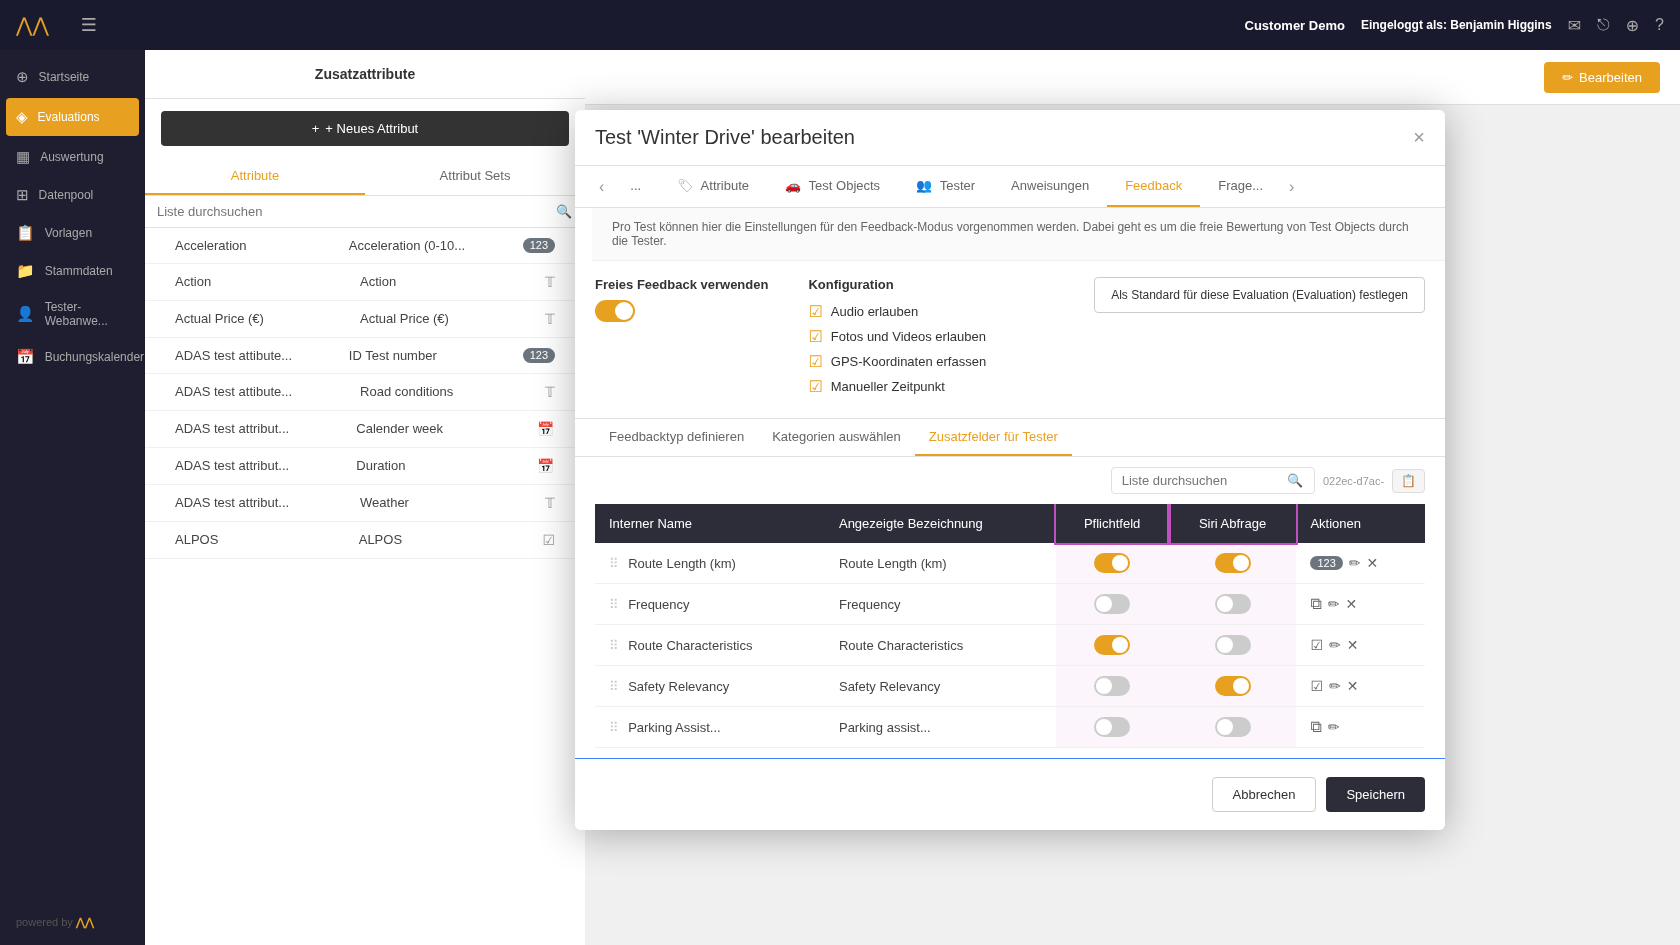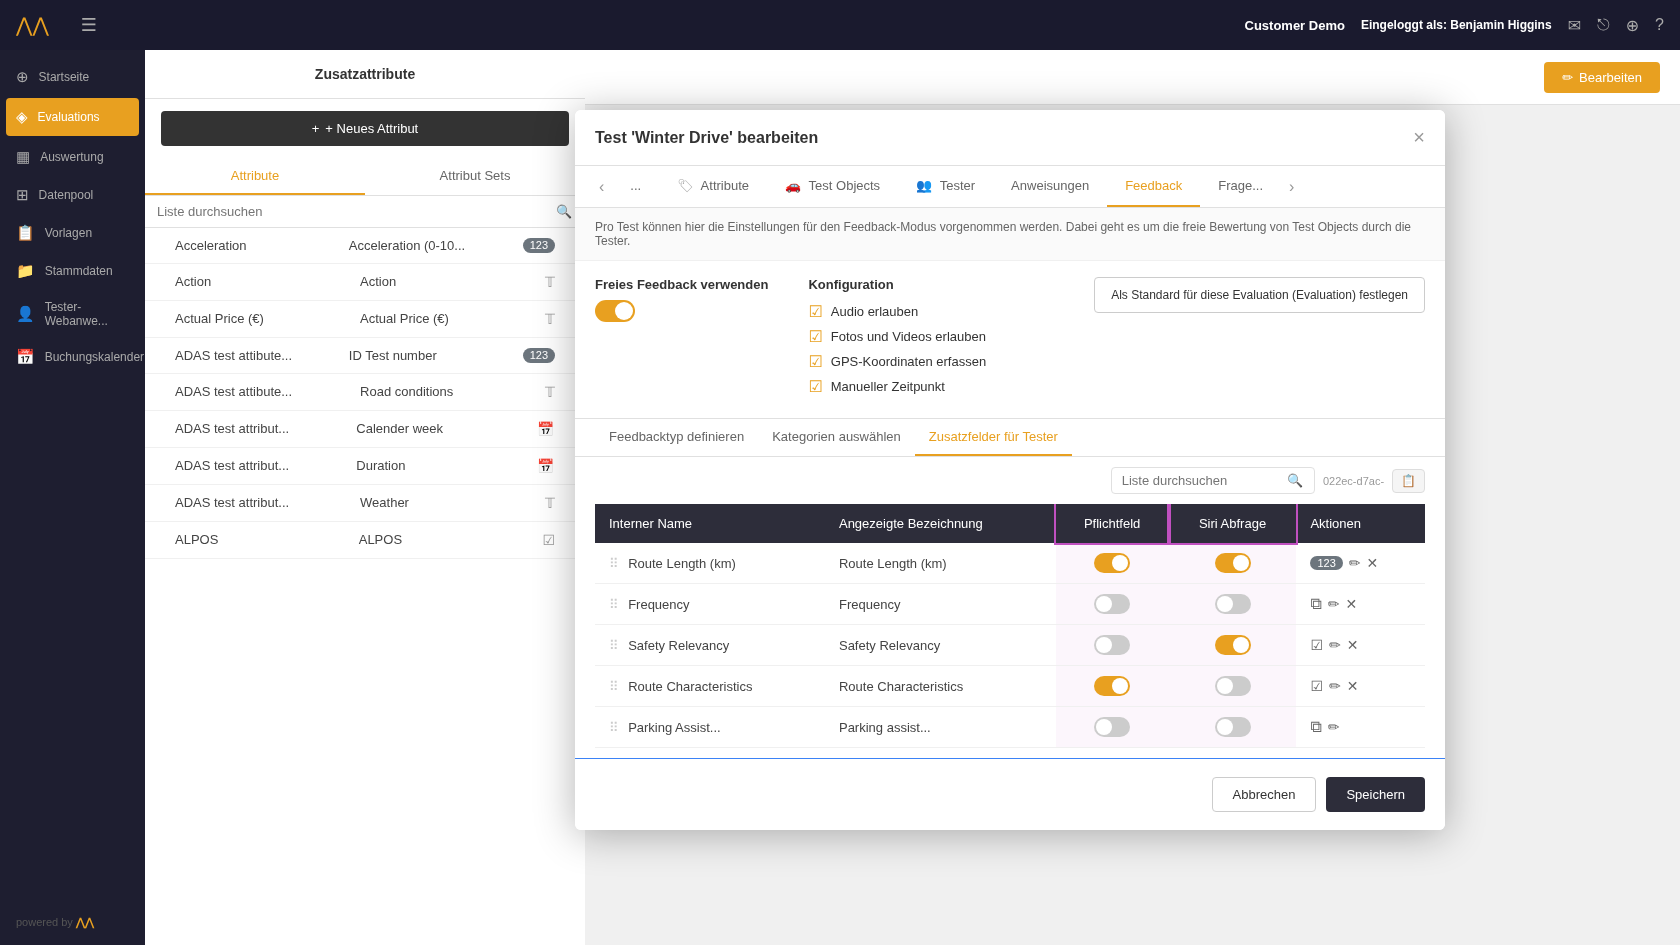--- a/index.html
+++ b/index.html
@@ -183,21 +183,21 @@
     }
     .modal-header {
       display: flex;
       align-items: center;
       justify-content: space-between;
       padding: 16px 20px;
       border-bottom: 1px solid #e0e0e0;
       background: #fff;
       border-radius: 6px 6px 0 0;
     }
-    .modal-title { font-size: 16px; font-weight: 700; color: #333; }
+    .modal-title { font-size: 20px; font-weight: 400; color: #333; }
     .modal-close { cursor: pointer; color: #999; font-size: 20px; border: none; background: none; }
 
     
     .modal-tabs {
       display: flex;
       align-items: center;
       border-bottom: 1px solid #e0e0e0;
       padding: 0 16px;
       background: #fff;
       gap: 0;
@@ -228,20 +228,21 @@
       padding: 0;
     }
 
     
     .feedback-info {
       padding: 12px 20px;
       font-size: 12px;
       color: #666;
       border-bottom: 1px solid #f0f0f0;
       background: #fafafa;
+      margin-left: 17px;
     }
 
     .feedback-top {
       display: flex;
       align-items: flex-start;
       padding: 16px 20px;
       gap: 40px;
       border-bottom: 1px solid #e0e0e0;
     }
     .freies-section { display: flex; flex-direction: column; gap: 8px; }
@@ -654,49 +655,49 @@
                   <span class="action-icon" style="font-size:16px;">⧉</span>
                   <span class="action-icon">✏</span>
                   <span class="action-icon">✕</span>
                 </div>
               </td>
             </tr>
 
             <tr>
               <td>
                 <span class="drag-handle">⠿</span>
-                Safety Relevancy
-              </td>
-              <td>Safety Relevancy</td>
+                Route Characteristics
+              </td>
+              <td>Route Characteristics</td>
+              <td class="center highlighted-cell">
+                <div class="toggle on"></div>
+              </td>
               <td class="center highlighted-cell">
                 <div class="toggle off"></div>
-              </td>
-              <td class="center highlighted-cell">
-                <div class="toggle on"></div>
               </td>
               <td>
                 <div class="row-actions">
                   <span class="action-icon">☑</span>
                   <span class="action-icon">✏</span>
                   <span class="action-icon">✕</span>
                 </div>
               </td>
             </tr>
 
             <tr>
               <td>
                 <span class="drag-handle">⠿</span>
-                Route Characteristics
-              </td>
-              <td>Route Characteristics</td>
+                Safety Relevancy
+              </td>
+              <td>Safety Relevancy</td>
+              <td class="center highlighted-cell">
+                <div class="toggle off"></div>
+              </td>
               <td class="center highlighted-cell">
                 <div class="toggle on"></div>
-              </td>
-              <td class="center highlighted-cell">
-                <div class="toggle off"></div>
               </td>
               <td>
                 <div class="row-actions">
                   <span class="action-icon">☑</span>
                   <span class="action-icon">✏</span>
                   <span class="action-icon">✕</span>
                 </div>
               </td>
             </tr>
 

